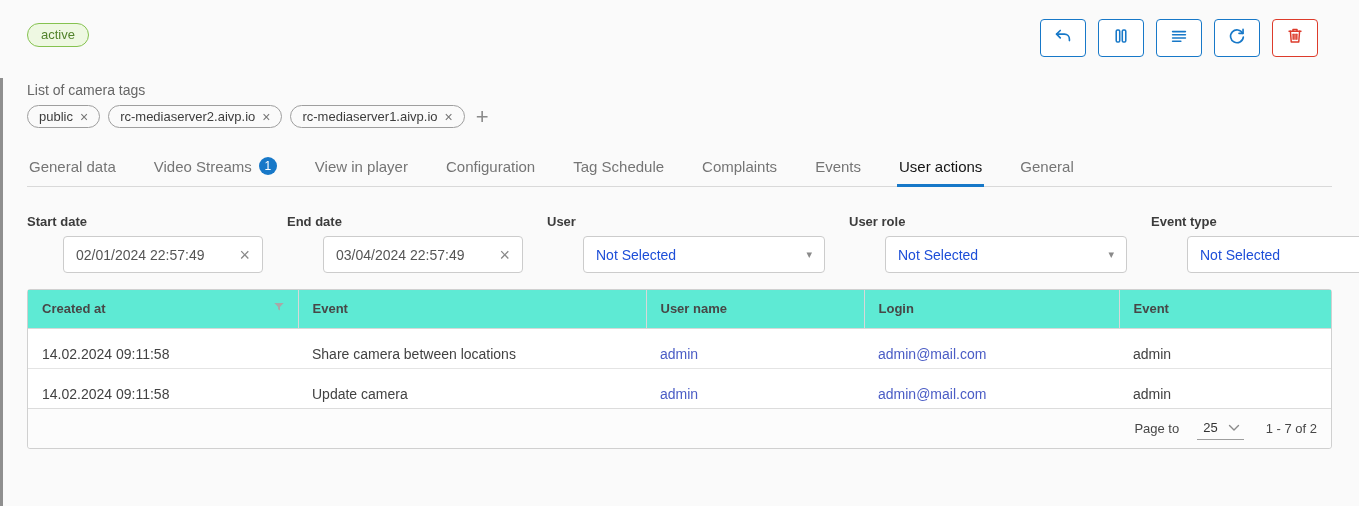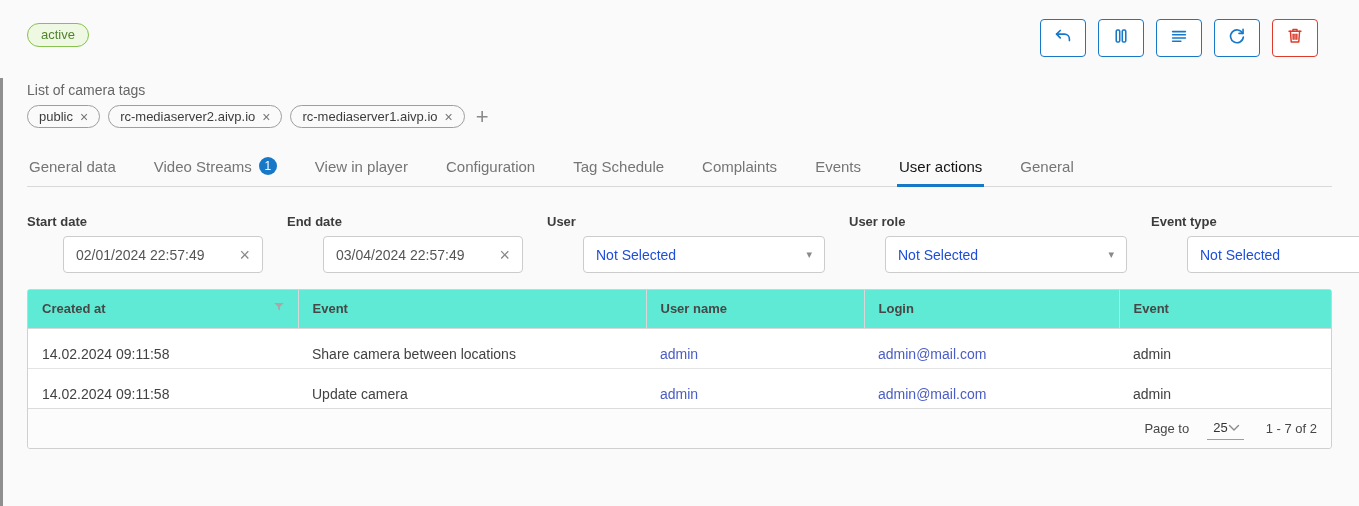--- a/index.html
+++ b/index.html
@@ -92,21 +92,21 @@
   tbody td { font-size: 14px; height: 40px; padding: 12px 0 0 14px; border-top: 1px solid #e4e4e4; color: #424242; }
   tbody tr:first-child td { border-top: none; }
   td a { color: #4a5cc5; text-decoration: none; cursor: pointer; }
 
   .table-footer {
     border-top: 1px solid #dcdcdc; height: 40px; display: flex; align-items: center;
     justify-content: flex-end; gap: 18px; padding-right: 14px; font-size: 13px; color: #474747;
     background: #fcfcfc; border-radius: 0 0 3px 3px;
   }
   .page-size-select {
-    display: inline-flex; align-items: flex-end; border-bottom: 1px solid #9e9e9e;
+    display: inline-flex; align-items: flex-end; gap: 10px; border-bottom: 1px solid #9e9e9e;
     padding: 2px 4px 4px 6px; cursor: pointer; color: #333;
   }
   .range-text { margin-left: 4px; color: #474747; }
   .funnel-icon { flex: 0 0 auto; }
 </style>
 </head>
 <body>
 
 <div class="left-scrollbar"></div>
 

